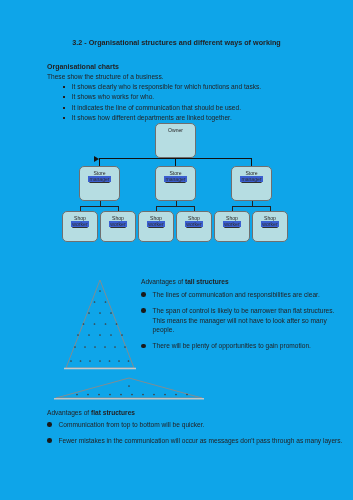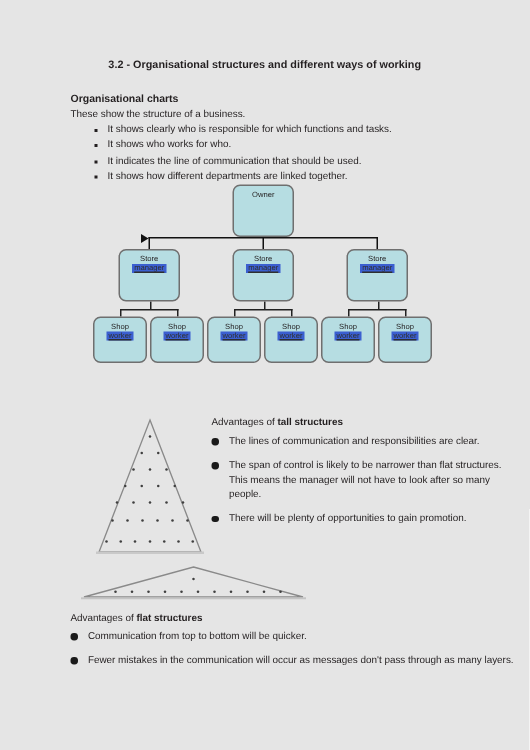--- a/index.html
+++ b/index.html
@@ -13,21 +13,21 @@
     position: relative;
     overflow: hidden;
     font-family: "Liberation Sans", sans-serif;
     color: #231f20;
     -webkit-font-smoothing: antialiased;
   }
 
   .page {
     position: absolute;
     inset: 0;
-    background: #e5e5e5;
+    background: #0ea5e9;
   }
 
   
   .doc-title {
     position: absolute;
     top: 38px;
     left: 0;
     width: 353px;
     text-align: center;
     font-size: 7.2px;

